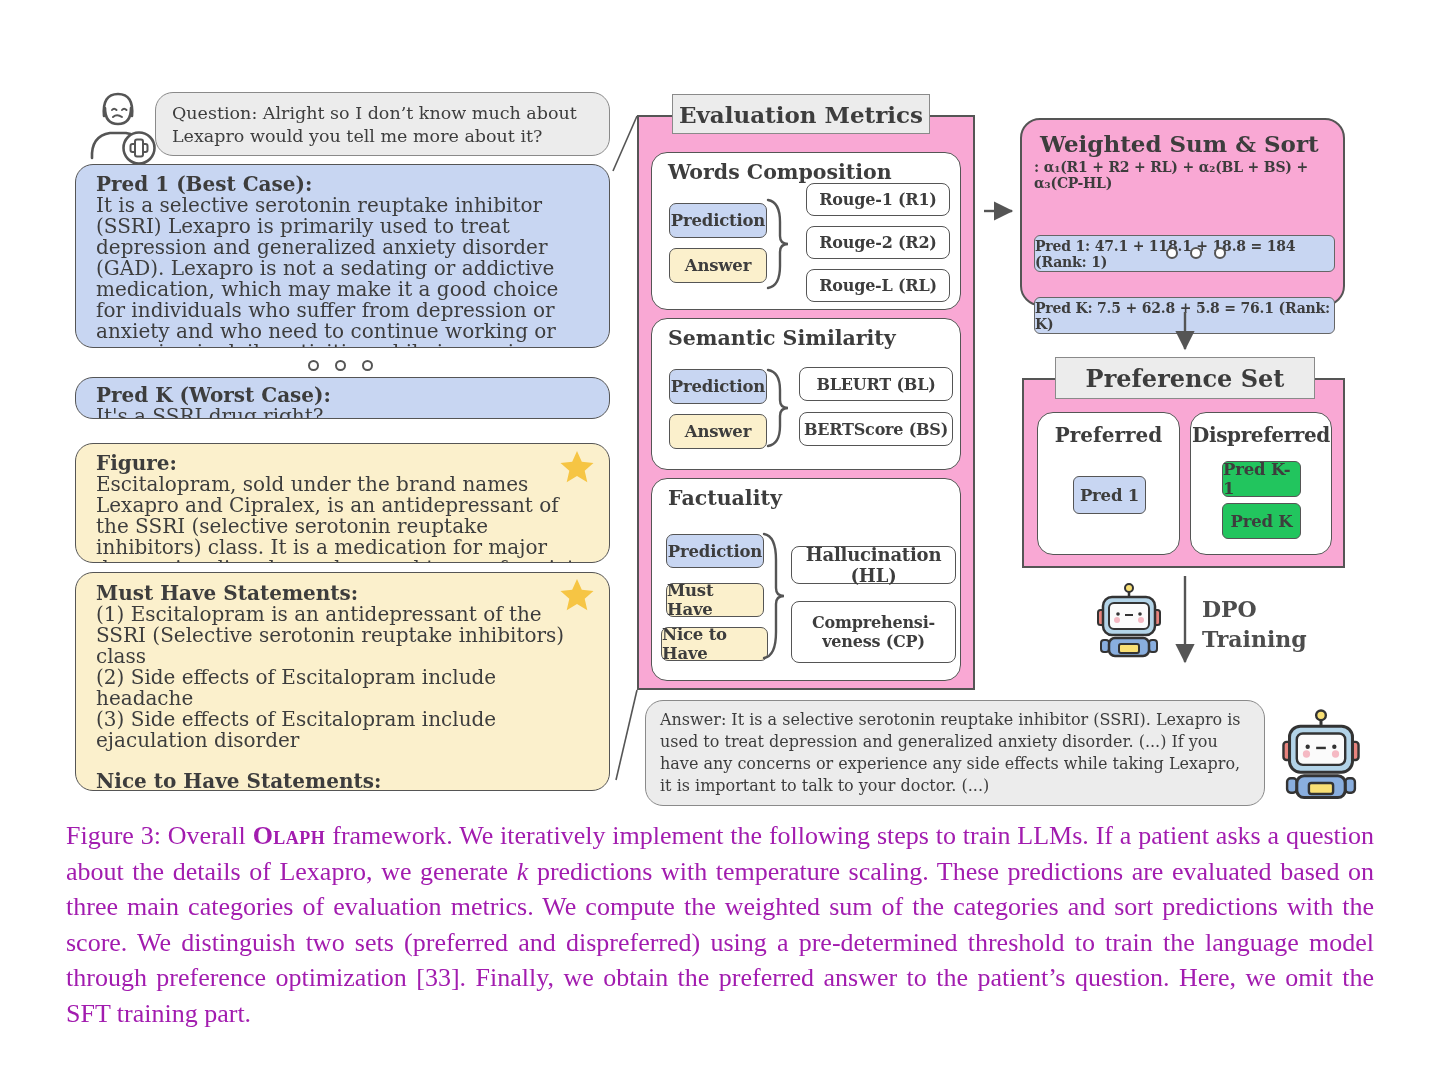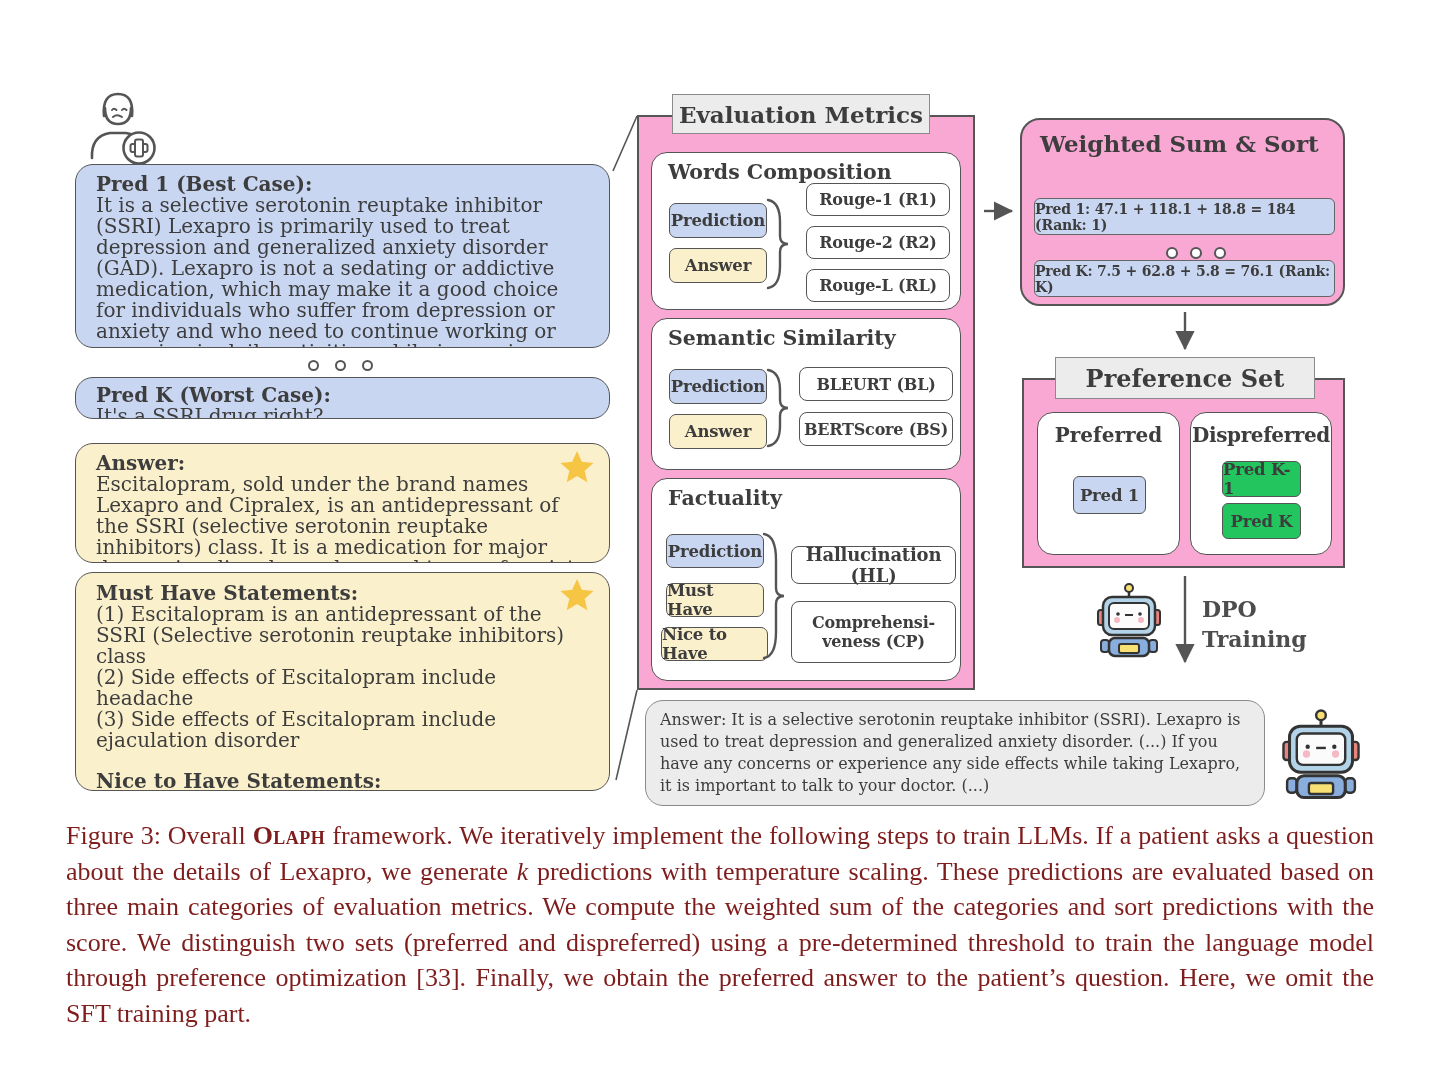--- a/index.html
+++ b/index.html
@@ -24,26 +24,26 @@
         font-weight:bold;font-size:16px;letter-spacing:-0.2px;}
   .sectionbox{position:absolute;box-sizing:border-box;border:1.5px solid #555;border-radius:16px;background:#fff;}
   .sectiontitle{position:absolute;left:16px;top:7px;font-weight:bold;font-size:20.5px;}
   .titlebox{position:absolute;box-sizing:border-box;background:#ececec;border:1.5px solid #8a8a8a;
         display:flex;align-items:center;justify-content:center;font-weight:bold;z-index:3;}
   .dot{width:11px;height:11px;border:2px solid #555;border-radius:50%;background:#fff;
         display:inline-block;margin:0 8px;box-sizing:border-box;}
   .dots{position:absolute;z-index:2;}
   .predrow{position:absolute;box-sizing:border-box;border:1.5px solid #666;border-radius:6px;
         background:#c8d6f2;display:flex;align-items:center;justify-content:center;
-        font-weight:bold;font-size:14px;letter-spacing:-0.2px;}
+        font-weight:bold;font-size:14px;letter-spacing:-0.2px;margin-top:37px;}
   .container{position:absolute;box-sizing:border-box;border:2px solid #555;background:#f9a8d4;z-index:1;}
   .grouplabel{font-weight:bold;font-size:20px;text-align:center;margin-top:10px;}
   #overlay{position:absolute;left:0;top:0;z-index:2;pointer-events:none;}
   .caption{position:absolute;left:66px;top:818px;width:1308px;
-        font-family:"Liberation Serif",serif;font-size:26px;line-height:35.5px;color:#7f1d1d;
+        font-family:"Liberation Serif",serif;font-size:26px;line-height:35.5px;color:#a21caf;
         text-align:justify;margin:0;}
   .smallcaps{font-variant:small-caps;font-weight:bold;letter-spacing:0.5px;}
   .ital{font-style:italic;}
   .dpotext{position:absolute;font-weight:bold;font-size:22px;line-height:30px;color:#4d4d4d;white-space:pre-line;}
 </style>
 </head>
 <body>
 
 <div id="canvas">
 
@@ -74,37 +74,40 @@
       <path d="M27,22 Q27,38 40,38 Q53,38 53,22"></path>
       <path d="M34,24 q2,-2.5 4.5,0 M44,24 q2,-2.5 4.5,0" stroke-width="2"></path>
       <path d="M35,31 q4,-3.5 9,0" stroke-width="2"></path>
       <path d="M14,72 Q13,50 32,47 L48,47 Q67,50 66,72"></path>
       <circle cx="61" cy="62" r="15.5" fill="#fff"></circle>
       <rect x="52.5" y="58" width="17" height="8" rx="2" fill="#fff" stroke-width="2"></rect>
       <rect x="57" y="53.5" width="8" height="17" rx="2" fill="#fff" stroke-width="2"></rect>
     </svg>
   </div>
 
+  <div class="box graybox r18" style="left:155px;top:92px;width:455px;height:64px;padding:9px 16px;z-index:1;">
+    <div class="ml" style="font-size:17.5px;line-height:23px;">Question: Alright so I don’t know much about Lexapro would you tell me more about it?</div>
+  </div>
 
   <div class="box blue r18" style="left:75px;top:164px;width:535px;height:184px;padding:9px 18px 8px 20px;z-index:1;">
     <span class="bold bodytext">Pred 1 (Best Case):</span>
     <div class="bodytext">It is a selective serotonin reuptake inhibitor (SSRI) Lexapro is primarily used to treat depression and generalized anxiety disorder (GAD). Lexapro is not a sedating or addictive medication, which may make it a good choice for individuals who suffer from depression or anxiety and who need to continue working or engaging in daily activities while improving their mental health.</div>
   </div>
 
   <div class="dots" style="left:300px;top:356px;">
     <span class="dot"></span><span class="dot"></span><span class="dot"></span>
   </div>
 
   <div class="box blue r18" style="left:75px;top:377px;width:535px;height:42px;padding:7px 18px 6px 20px;z-index:1;">
     <span class="bold bodytext">Pred K (Worst Case):</span>
     <div class="bodytext">It's a SSRI drug right?</div>
   </div>
 
   <div class="box yellow r18" style="left:75px;top:443px;width:535px;height:120px;padding:9px 18px 6px 20px;z-index:1;">
-    <span class="bold bodytext">Answer:</span>
+    <span class="bold bodytext">Figure:</span>
     <div class="bodytext">Escitalopram, sold under the brand names Lexapro and Cipralex, is an antidepressant of the SSRI (selective serotonin reuptake inhibitors) class. It is a medication for major depressive disorder and several types of anxiety disorders. (...)</div>
     <div class="abs" style="right:14px;top:6px;">
       <svg width="36" height="35" viewBox="0 0 36 34">
         <polygon points="18,0.5 22.8,11.2 34.5,12.4 25.7,20.2 28.3,31.7 18,25.6 7.7,31.7 10.3,20.2 1.5,12.4 13.2,11.2" fill="#f6c544"></polygon>
       </svg>
     </div>
   </div>
 
   <div class="box yellow r18" style="left:75px;top:572px;width:535px;height:219px;padding:10px 18px 6px 20px;z-index:1;">
     <span class="bold bodytext">Must Have Statements:</span>
@@ -146,20 +149,21 @@
     <div class="chip blue" style="left:14px;top:55px;width:98px;height:34px;">Prediction</div>
     <div class="chip yellow" style="left:14px;top:104px;width:98px;height:34px;">Must Have</div>
     <div class="chip yellow" style="left:9px;top:148px;width:107px;height:34px;">Nice to Have</div>
     <div class="metricbox" style="left:139px;top:67px;width:165px;height:38px;font-size:18px;">Hallucination (HL)</div>
     <div class="metricbox ml" style="left:139px;top:122px;width:165px;height:62px;">Comprehensi-
 veness (CP)</div>
   </div>
 
   <div class="container" style="left:1020px;top:118px;width:325px;height:188px;border-radius:20px;padding:8px 10px;">
     <div class="bold" style="font-size:23px;margin:2px 0 2px 8px;">Weighted Sum &amp; Sort</div>
+    <div class="bold" style="font-size:14px;letter-spacing:-0.2px;margin-left:2px;">: α₁(R1 + R2 + RL) + α₂(BL + BS) + α₃(CP-HL)</div>
     <div class="predrow" style="left:12px;top:78px;width:301px;height:37px;">Pred 1: 47.1 + 118.1 + 18.8 = 184 (Rank: 1)</div>
     <div class="dots" style="left:138px;top:124px;">
       <span class="dot" style="width:12px;height:12px;margin:0 6px;"></span><span class="dot" style="width:12px;height:12px;margin:0 6px;"></span><span class="dot" style="width:12px;height:12px;margin:0 6px;"></span>
     </div>
     <div class="predrow" style="left:12px;top:140px;width:301px;height:37px;">Pred K: 7.5 + 62.8 + 5.8 = 76.1 (Rank: K)</div>
   </div>
 
   <div class="container" style="left:1022px;top:378px;width:323px;height:190px;"></div>
   <div class="titlebox" style="left:1055px;top:357px;width:260px;height:42px;font-size:24px;">Preference Set</div>
 

